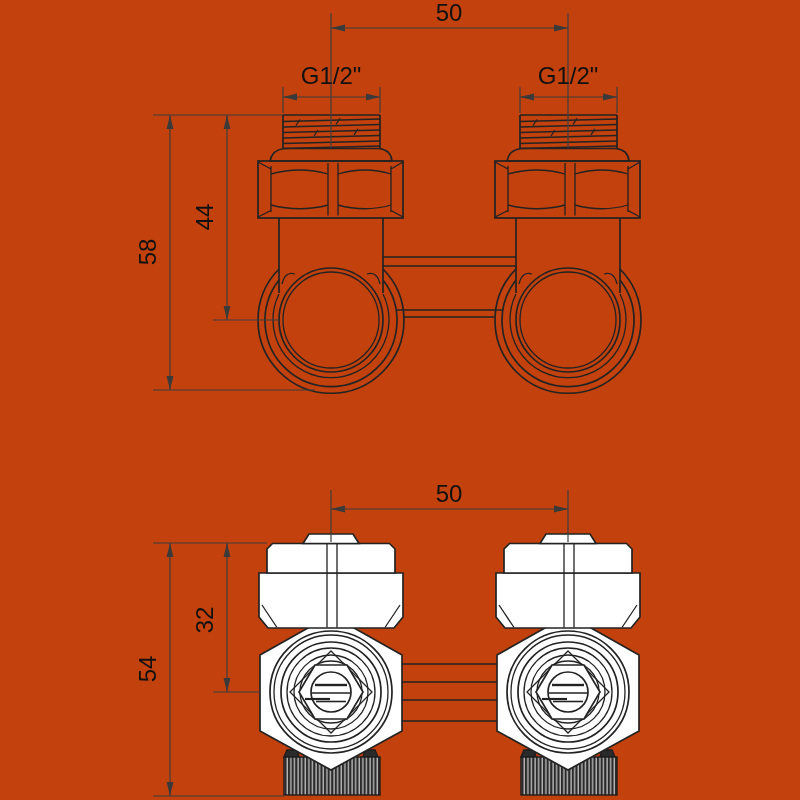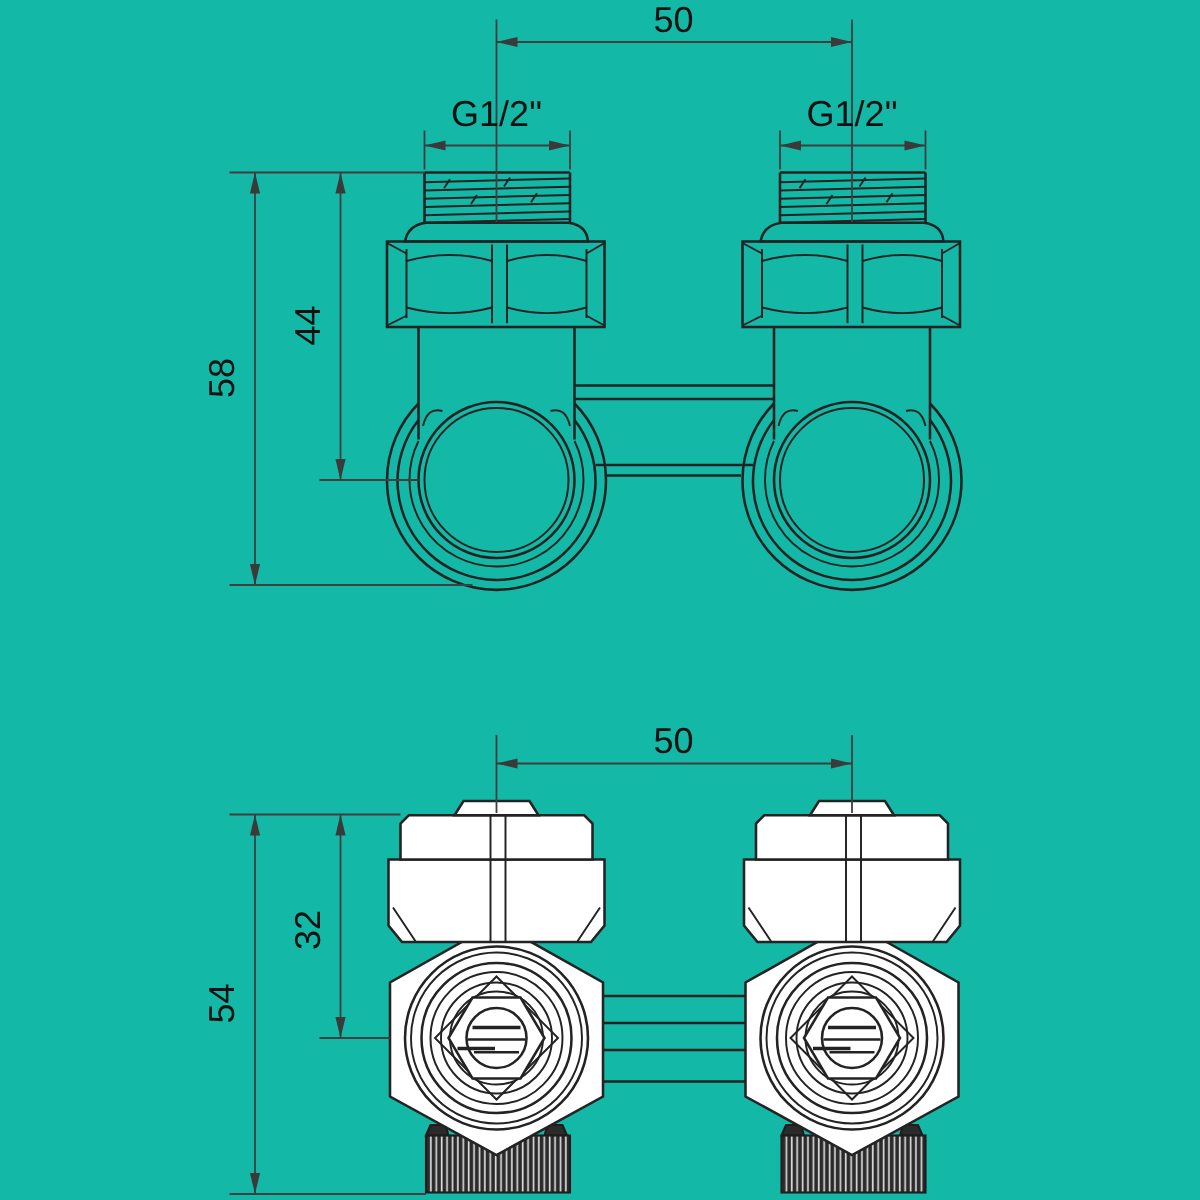--- a/index.html
+++ b/index.html
@@ -7,21 +7,21 @@
     padding: 0;
     width: 800px;
     height: 800px;
     background: #ffffff;
     font-family: "Liberation Sans", sans-serif;
   }
   .stage {
     position: relative;
     width: 800px;
     height: 800px;
-    background: #14b8a6;
+    background: #c2410c;
     overflow: hidden;
   }
   svg { display: block; }
   .obj  { stroke: #232323; stroke-width: 1.7; fill: none; }
   .obj2 { stroke: #232323; stroke-width: 1.3; fill: none; }
   .objw { stroke: #232323; stroke-width: 1.7; fill: #ffffff; }
   .dim  { stroke: #3f3f3f; stroke-width: 1.2; fill: none; }
   .arr  { fill: #3a3a3a; stroke: none; }
   .dimtext {
     font-family: "Liberation Sans", sans-serif;

